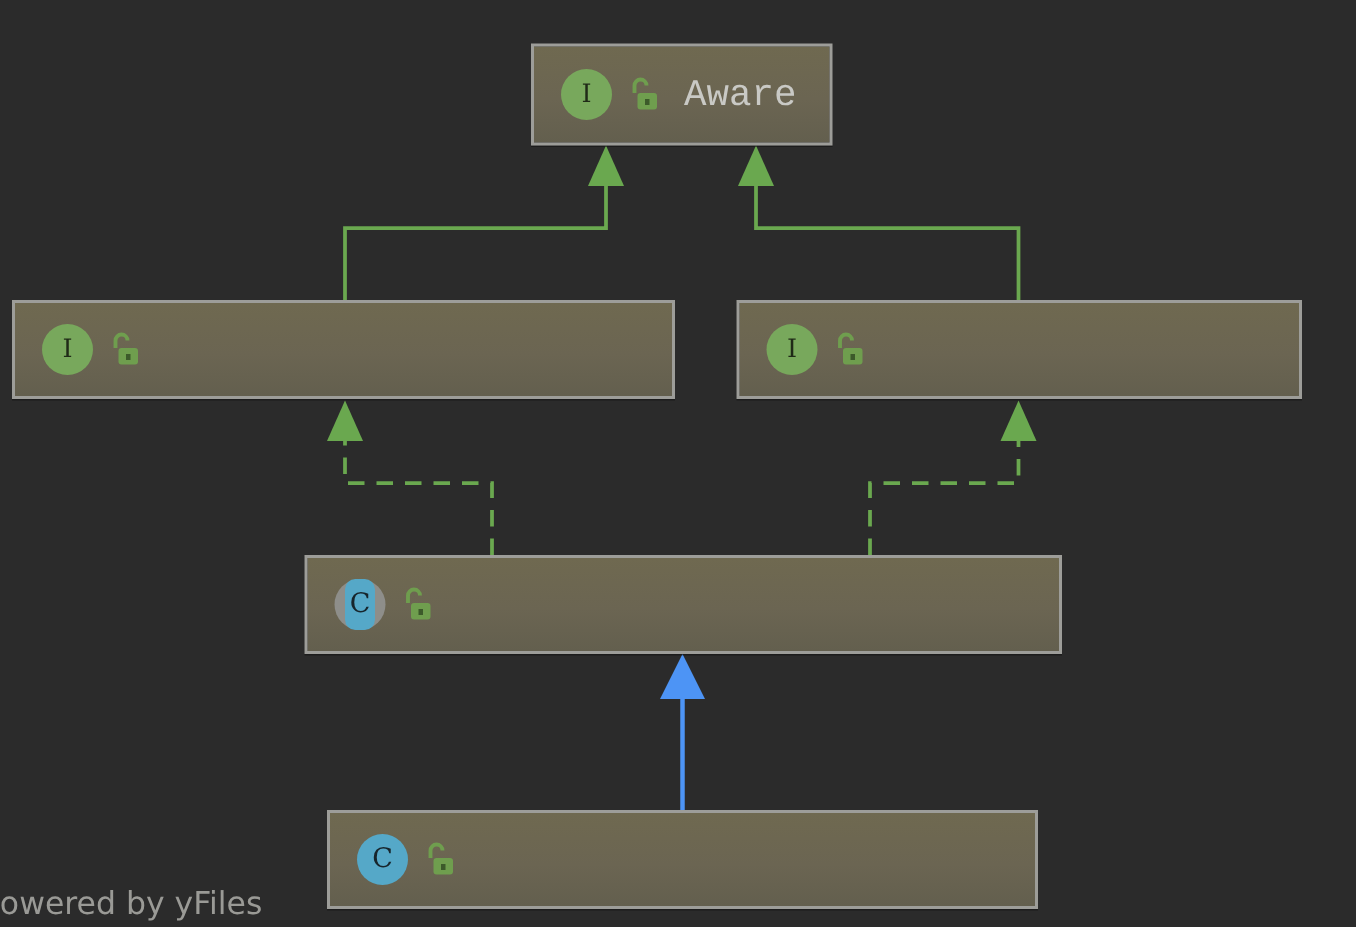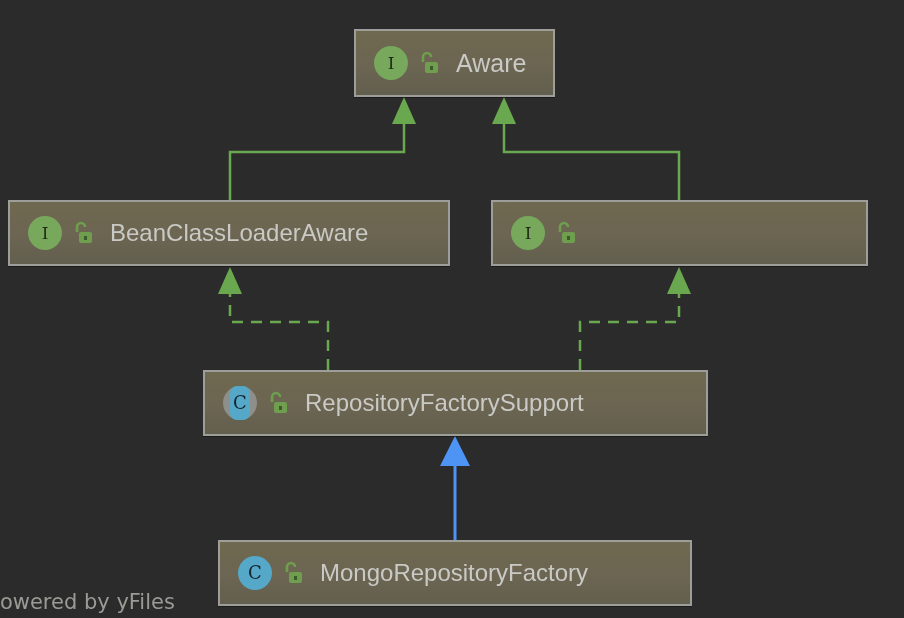--- a/index.html
+++ b/index.html
@@ -110,21 +110,21 @@
   }
   .icon-vis {
     width: 22px;
     height: 24px;
     margin-left: 10px;
     flex: 0 0 auto;
   }
   .node-label {
     margin-left: 16px;
     color: #c9c9c5;
-    font-family: Liberation Sans, sans-serif;
+    font-family: Liberation Mono, monospace;
     font-size: 25px;
     letter-spacing: 0px;
     white-space: nowrap;
   }
   .node-sm .node-label { font-size: 24px; }
   .watermark {
     position: absolute;
     left: -12px;
     bottom: 4px;
     color: #9a9a96;
@@ -190,21 +190,20 @@
         <span class="glyph">I</span>
       </span>
       <span class="icon-vis">
         <svg width="22" height="24" viewBox="0 0 22 24" xmlns="http://www.w3.org/2000/svg">
           <path d="M5 11 L5 6 A4 4 0 0 1 13 6" fill="none" stroke="#6f9e4e" stroke-width="2.6"></path>
           <rect x="7" y="11" width="13" height="11" rx="2" fill="#6f9e4e"></rect>
           <rect x="12" y="15" width="3" height="4" fill="#3c5a2a"></rect>
         </svg>
       </span>
     </span>
-    <span class="node-label">BeanClassLoaderAware</span>
   </div>
 
   <div class="node node-sm" style="left:491px; top:200px; width:377px; height:66px;">
     <span class="node-icons">
       <span class="icon-type icon-interface">
         <span class="disc"></span>
         <span class="glyph">I</span>
       </span>
       <span class="icon-vis">
         <svg width="22" height="24" viewBox="0 0 22 24" xmlns="http://www.w3.org/2000/svg">
@@ -224,35 +223,33 @@
         <span class="glyph">C</span>
       </span>
       <span class="icon-vis">
         <svg width="22" height="24" viewBox="0 0 22 24" xmlns="http://www.w3.org/2000/svg">
           <path d="M5 11 L5 6 A4 4 0 0 1 13 6" fill="none" stroke="#6f9e4e" stroke-width="2.6"></path>
           <rect x="7" y="11" width="13" height="11" rx="2" fill="#6f9e4e"></rect>
           <rect x="12" y="15" width="3" height="4" fill="#3c5a2a"></rect>
         </svg>
       </span>
     </span>
-    <span class="node-label">RepositoryFactorySupport</span>
   </div>
 
   <div class="node node-sm" style="left:218px; top:540px; width:474px; height:66px;">
     <span class="node-icons">
       <span class="icon-type icon-class">
         <span class="disc"></span>
         <span class="glyph">C</span>
       </span>
       <span class="icon-vis">
         <svg width="22" height="24" viewBox="0 0 22 24" xmlns="http://www.w3.org/2000/svg">
           <path d="M5 11 L5 6 A4 4 0 0 1 13 6" fill="none" stroke="#6f9e4e" stroke-width="2.6"></path>
           <rect x="7" y="11" width="13" height="11" rx="2" fill="#6f9e4e"></rect>
           <rect x="12" y="15" width="3" height="4" fill="#3c5a2a"></rect>
         </svg>
       </span>
     </span>
-    <span class="node-label">MongoRepositoryFactory</span>
   </div>
 
   <div class="watermark">Powered by yFiles</div>
 
 </div>
 
 </body></html>

